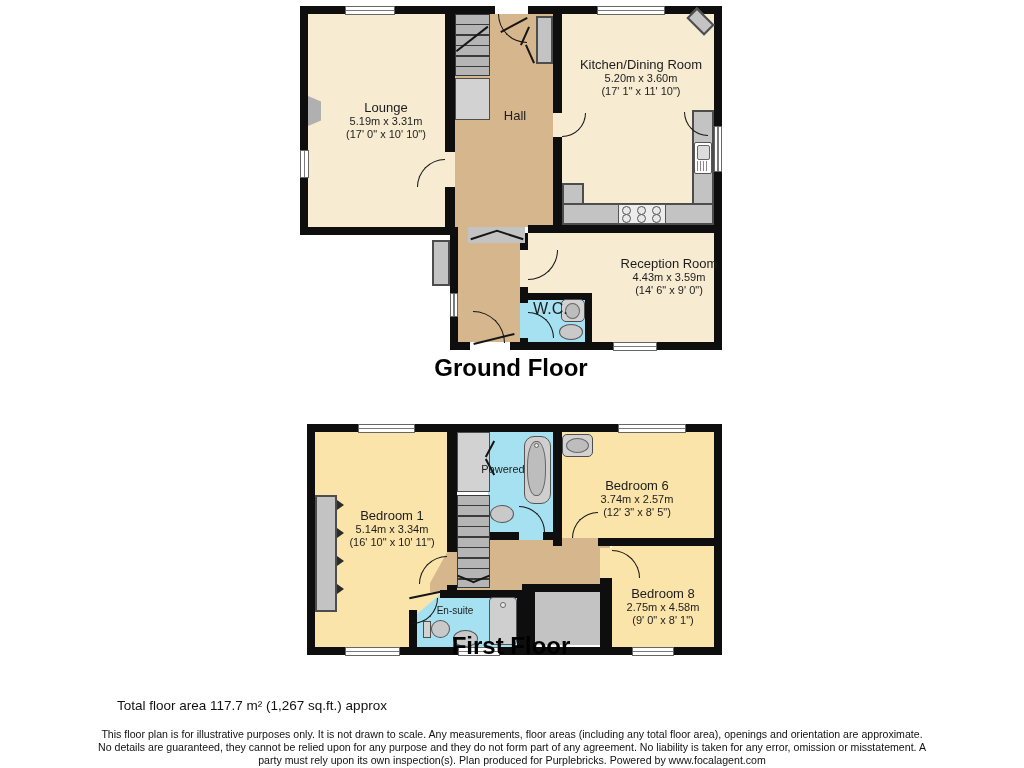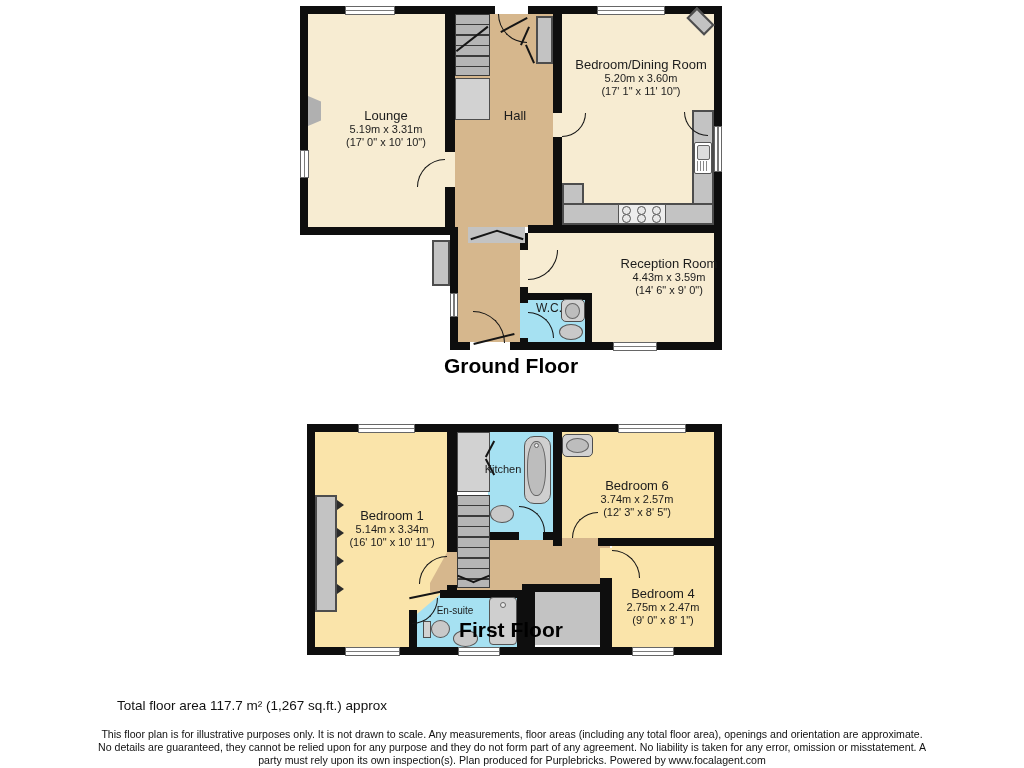--- a/index.html
+++ b/index.html
@@ -19,22 +19,22 @@
   .winV{background:linear-gradient(to right,#fff 38%,#7a7a7a 38%,#7a7a7a 62%,#fff 62%);border:1px solid #666;box-sizing:border-box;}
   .arc{box-sizing:border-box;border:0 solid #151515;background:transparent;}
   .htr{border-left-width:1.6px;border-bottom-width:1.6px;border-bottom-left-radius:100%;}
   .htl{border-right-width:1.6px;border-bottom-width:1.6px;border-bottom-right-radius:100%;}
   .hbl{border-right-width:1.6px;border-top-width:1.6px;border-top-right-radius:100%;}
   .hbr{border-left-width:1.6px;border-top-width:1.6px;border-top-left-radius:100%;}
   .leaf{background:#151515;}
   .lbl{position:absolute;text-align:center;color:#1c1c1c;}
   .nm{font-size:13px;line-height:15px;white-space:nowrap;}
   .dm{font-size:11px;line-height:13px;white-space:nowrap;}
-  .sm{font-size:12px;line-height:11px;white-space:nowrap;}
-  .floor-title{position:absolute;text-align:center;font-size:21px;font-weight:bold;color:#000;}
+  .sm{font-size:16px;line-height:11px;white-space:nowrap;}
+  .floor-title{position:absolute;text-align:center;font-size:24px;font-weight:bold;color:#000;}
   .stairs{background-color:#b5b5b5;background-image:repeating-linear-gradient(to bottom,transparent 0,transparent 9px,#3a3a3a 9px,#3a3a3a 10.5px);border:1.5px solid #3a3a3a;box-sizing:border-box;}
   .tri{width:0;height:0;border-top:5px solid transparent;border-bottom:5px solid transparent;border-left:7px solid #2b2b2b;background:transparent;}
   .chim{background:#b0b0b0;clip-path:polygon(0 0,100% 18%,100% 82%,0 100%);}
   .footer-total{position:absolute;font-size:13.5px;color:#111;}
   .footer-disc{position:absolute;text-align:center;font-size:10.6px;line-height:13px;color:#111;}
   .burner{position:absolute;width:9px;height:9px;border:1.4px solid #555;border-radius:50%;background:#e9e9e9;box-sizing:border-box;}
 </style>
 </head>
 <body>
 
@@ -127,30 +127,30 @@
 
     <i class="abs fx" style="left:432px;top:240px;width:18px;height:46px"></i>
 
     <span class="abs fxl" style="left:561px;top:299px;width:24px;height:23px;border-radius:5px">
       <i class="abs round" style="left:3px;top:3px;width:15px;height:16px;background:#bdbdbd;border:1.2px solid #666;box-sizing:border-box"></i>
     </span>
     <span class="abs" style="left:559px;top:324px;width:25px;height:17px">
       <i class="abs round" style="left:0;top:0;width:24px;height:16px;background:#c9c9c9;border:1.4px solid #555;box-sizing:border-box"></i>
     </span>
 
-    <div class="lbl" style="left:326px;top:108px;width:120px">
+    <div class="lbl" style="left:326px;top:100px;width:120px">
       <div class="nm">Lounge</div>
       <div class="dm">5.19m x 3.31m</div>
       <div class="dm">(17' 0" x 10' 10")</div>
     </div>
     <div class="lbl" style="left:485px;top:108px;width:60px">
       <div class="nm">Hall</div>
     </div>
     <div class="lbl" style="left:571px;top:57px;width:140px">
-      <div class="nm">Bedroom/Dining Room</div>
+      <div class="nm">Kitchen/Dining Room</div>
       <div class="dm">5.20m x 3.60m</div>
       <div class="dm">(17' 1" x 11' 10")</div>
     </div>
     <div class="lbl" style="left:609px;top:256px;width:120px">
       <div class="nm">Reception Room</div>
       <div class="dm">4.43m x 3.59m</div>
       <div class="dm">(14' 6" x 9' 0")</div>
     </div>
     <div class="lbl" style="left:533px;top:303px;width:32px">
       <div class="sm">W.C.</div>
@@ -231,36 +231,36 @@
     <i class="abs arc hbl" style="left:612px;top:550px;width:28px;height:28px"></i>
     <i class="abs arc htl" style="left:412px;top:598px;width:26px;height:26px"></i>
     <i class="abs leaf" style="left:409px;top:594px;width:32px;height:2px;transform:rotate(-12deg)"></i>
 
     <div class="lbl" style="left:332px;top:508px;width:120px">
       <div class="nm">Bedroom 1</div>
       <div class="dm">5.14m x 3.34m</div>
       <div class="dm">(16' 10" x 10' 11")</div>
     </div>
     <div class="lbl" style="left:467px;top:464px;width:72px">
-      <div class="sm" style="font-size:11px">Kitchen</div>
+      <div class="sm" style="font-size:11px">Powered</div>
     </div>
     <div class="lbl" style="left:577px;top:478px;width:120px">
       <div class="nm">Bedroom 6</div>
       <div class="dm">3.74m x 2.57m</div>
       <div class="dm">(12' 3" x 8' 5")</div>
     </div>
     <div class="lbl" style="left:603px;top:586px;width:120px">
-      <div class="nm">Bedroom 4</div>
-      <div class="dm">2.75m x 2.47m</div>
+      <div class="nm">Bedroom 8</div>
+      <div class="dm">2.75m x 4.58m</div>
       <div class="dm">(9' 0" x 8' 1")</div>
     </div>
     <div class="lbl" style="left:426px;top:605px;width:58px">
       <div class="sm" style="font-size:10px">En-suite</div>
     </div>
-    <div class="floor-title" style="left:411px;top:618px;width:200px">First Floor</div>
+    <div class="floor-title" style="left:411px;top:632px;width:200px">First Floor</div>
   </section>
 
   <footer>
     <div class="footer-total" style="left:117px;top:698px;width:420px">Total floor area 117.7 m² (1,267 sq.ft.) approx</div>
     <div class="footer-disc" style="left:94px;top:728px;width:836px">This floor plan is for illustrative purposes only. It is not drawn to scale. Any measurements, floor areas (including any total floor area), openings and orientation are approximate. No details are guaranteed, they cannot be relied upon for any purpose and they do not form part of any agreement. No liability is taken for any error, omission or misstatement. A party must rely upon its own inspection(s). Plan produced for Purplebricks. Powered by www.focalagent.com</div>
   </footer>
 
 </div>
 
 </body></html>

